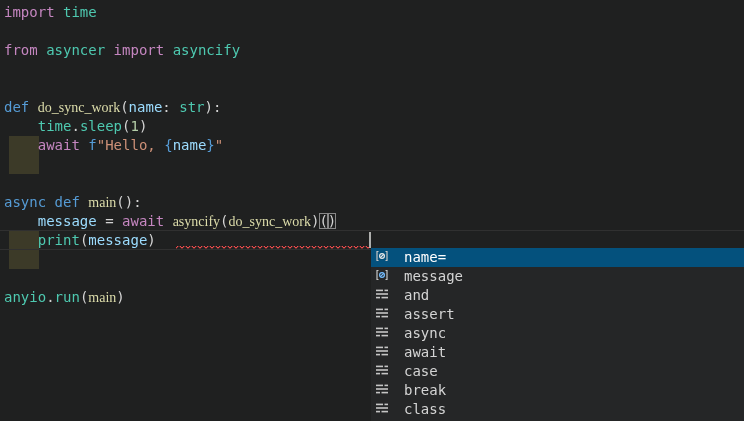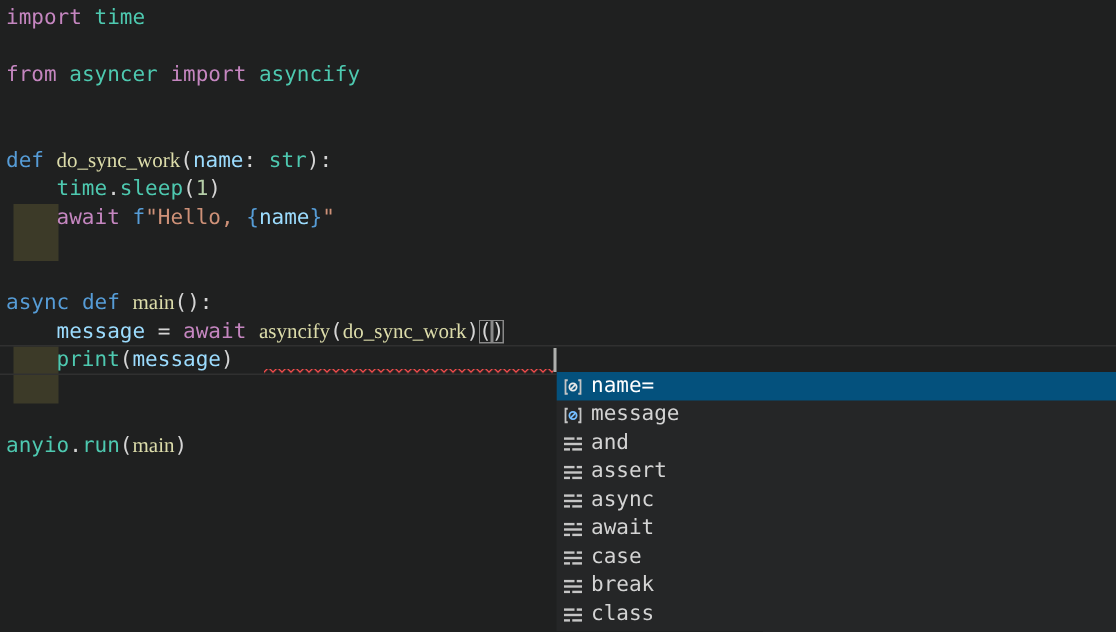--- a/index.html
+++ b/index.html
@@ -30,21 +30,21 @@
   .squiggle{position:absolute;left:176px;top:246px;width:193px;height:4px;z-index:4;
     background-image:
       linear-gradient(45deg, transparent 65%, var(--error) 80%, transparent 90%),
       linear-gradient(-45deg, transparent 65%, var(--error) 80%, transparent 90%);
     background-size:6px 4px;background-repeat:repeat-x;background-position:0 100%;}
   .cursor{position:absolute;left:369px;top:232px;width:2px;height:16px;background:var(--cursor);z-index:6;}
 
   
   .suggest{position:absolute;left:371px;top:248px;width:373px;height:173px;
     background:var(--suggest-bg);z-index:10;overflow:hidden;}
-  .suggest-row{display:flex;align-items:center;height:19px;padding-left:3px;cursor:pointer;}
+  .suggest-row{display:flex;height:19px;padding-left:3px;cursor:pointer;gap:10px;}
   .suggest-row.selected{background:var(--suggest-sel);}
   .s-icon{width:16px;height:16px;margin-right:4px;flex:0 0 16px;display:flex;align-items:center;justify-content:center;}
   .s-label{font-size:14px;color:var(--grey);line-height:19px;white-space:pre;}
   .suggest-row.selected .s-label{color:#ffffff;}
 </style>
 </head>
 <body>
 
 <div class="editor">
   <div class="indent-block b1"></div>

